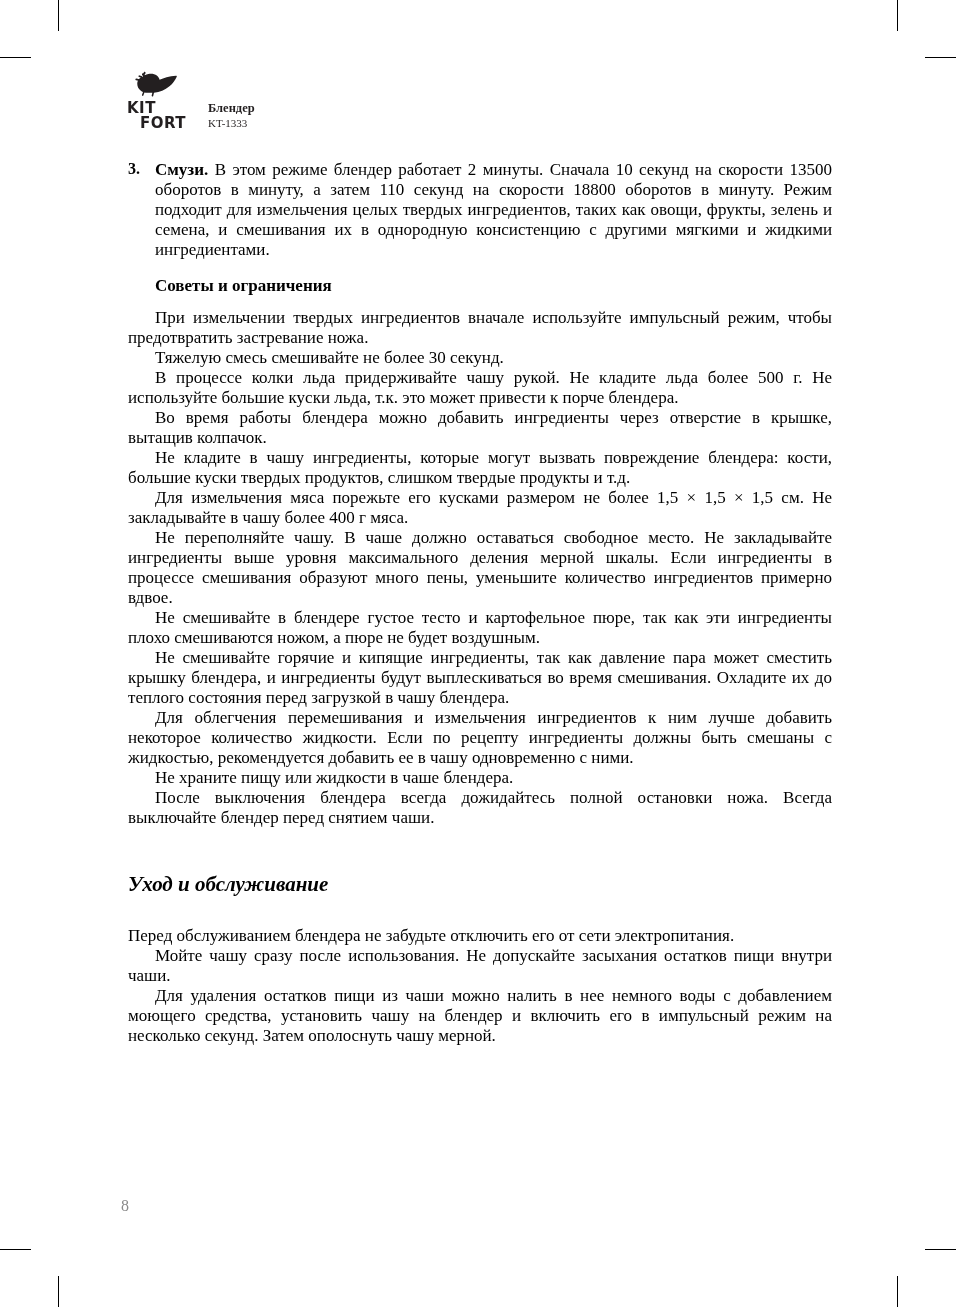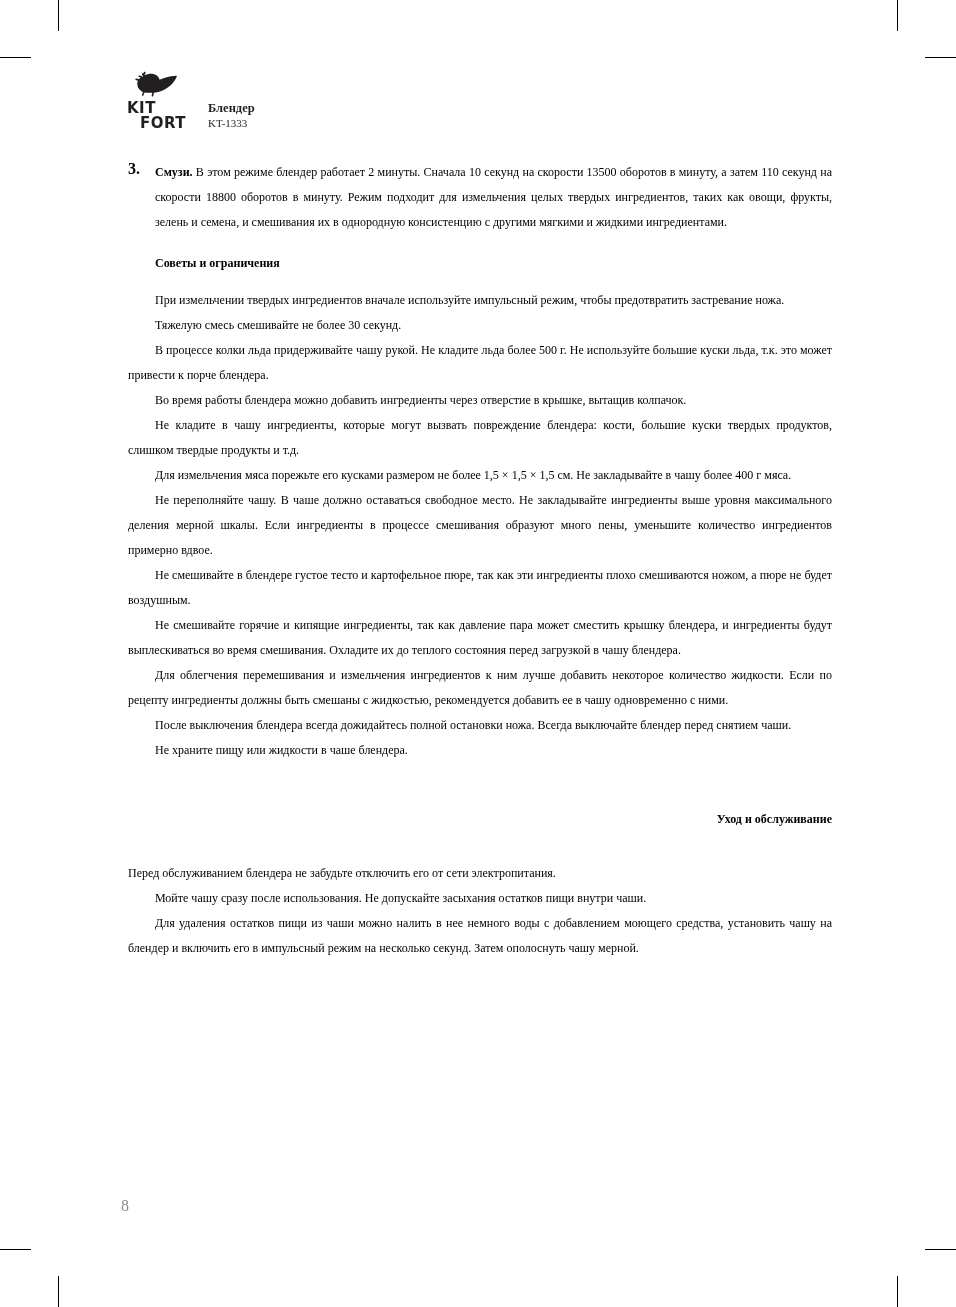--- a/index.html
+++ b/index.html
@@ -90,22 +90,22 @@
   
   .col {
     position: absolute;
     left: 128px;
     top: 160px;
     width: 704px;
   }
 
   p, .heading, .subheading {
     margin: 0;
-    font-size: 12px;
-    line-height: 25px;
+    font-size: 17px;
+    line-height: 20px;
     text-align: justify;
     text-justify: inter-word;
     hyphens: manual;
   }
 
   
   .numitem {
     position: relative;
     padding-left: 27px;
     margin-bottom: 16px;
@@ -126,24 +126,25 @@
     text-align: left;
     margin-bottom: 12px;
   }
 
   .para {
     text-indent: 27px;
   }
 
   .heading {
     font-weight: bold;
-    font-size: 12px;
+    font-size: 21px;
     line-height: 24px;
-    text-align: right;
+    text-align: left;
     text-indent: 0;
+    font-style: italic;
   }
 
   .spacer-big   { height: 44px; }
   .spacer-head  { height: 30px; }
 
   .flush { text-indent: 0; }
 
   
   .folio {
     position: absolute;
@@ -196,22 +197,22 @@
     <p class="para">При измельчении твердых ингредиентов вначале используйте импульсный режим, чтобы предотвратить застревание ножа.</p>
     <p class="para">Тяжелую смесь смешивайте не более 30 секунд.</p>
     <p class="para">В процессе колки льда придерживайте чашу рукой. Не кладите льда более 500 г. Не используйте большие куски льда, т.к. это может привести к порче блендера.</p>
     <p class="para">Во время работы блендера можно добавить ингредиенты через отверстие в крышке, вытащив колпачок.</p>
     <p class="para">Не кладите в чашу ингредиенты, которые могут вызвать повреждение блендера: кости, большие куски твердых продуктов, слишком твердые продукты и т.д.</p>
     <p class="para">Для измельчения мяса порежьте его кусками размером не более 1,5 × 1,5 × 1,5 см. Не закладывайте в чашу более 400 г мяса.</p>
     <p class="para">Не переполняйте чашу. В чаше должно оставаться свободное место. Не закладывайте ингредиенты выше уровня максимального деления мерной шкалы. Если ингредиенты в процессе смешивания образуют много пены, уменьшите количество ингредиентов примерно вдвое.</p>
     <p class="para">Не смешивайте в блендере густое тесто и картофельное пюре, так как эти ингредиенты плохо смешиваются ножом, а пюре не будет воздушным.</p>
     <p class="para">Не смешивайте горячие и кипящие ингредиенты, так как давление пара может сместить крышку блендера, и ингредиенты будут выплескиваться во время смешивания. Охладите их до теплого состояния перед загрузкой в чашу блендера.</p>
     <p class="para">Для облегчения перемешивания и измельчения ингредиентов к ним лучше добавить некоторое количество жидкости. Если по рецепту ингредиенты должны быть смешаны с жидкостью, рекомендуется добавить ее в чашу одновременно с ними.</p>
+    <p class="para">Не храните пищу или жидкости в чаше блендера.</p>
     <p class="para">После выключения блендера всегда дожидайтесь полной остановки ножа. Всегда выключайте блендер перед снятием чаши.</p>
-    <p class="para">Не храните пищу или жидкости в чаше блендера.</p>
 
     <div class="spacer-big"></div>
 
     <div class="heading">Уход и обслуживание</div>
 
     <div class="spacer-head"></div>
 
     <p class="flush">Перед обслуживанием блендера не забудьте отключить его от сети электропитания.</p>
     <p class="para">Мойте чашу сразу после использования. Не допускайте засыхания остатков пищи внутри чаши.</p>
     <p class="para">Для удаления остатков пищи из чаши можно налить в нее немного воды с добавлением моющего средства, установить чашу на блендер и включить его в импульсный режим на несколько секунд. Затем ополоснуть чашу мерной.</p>

